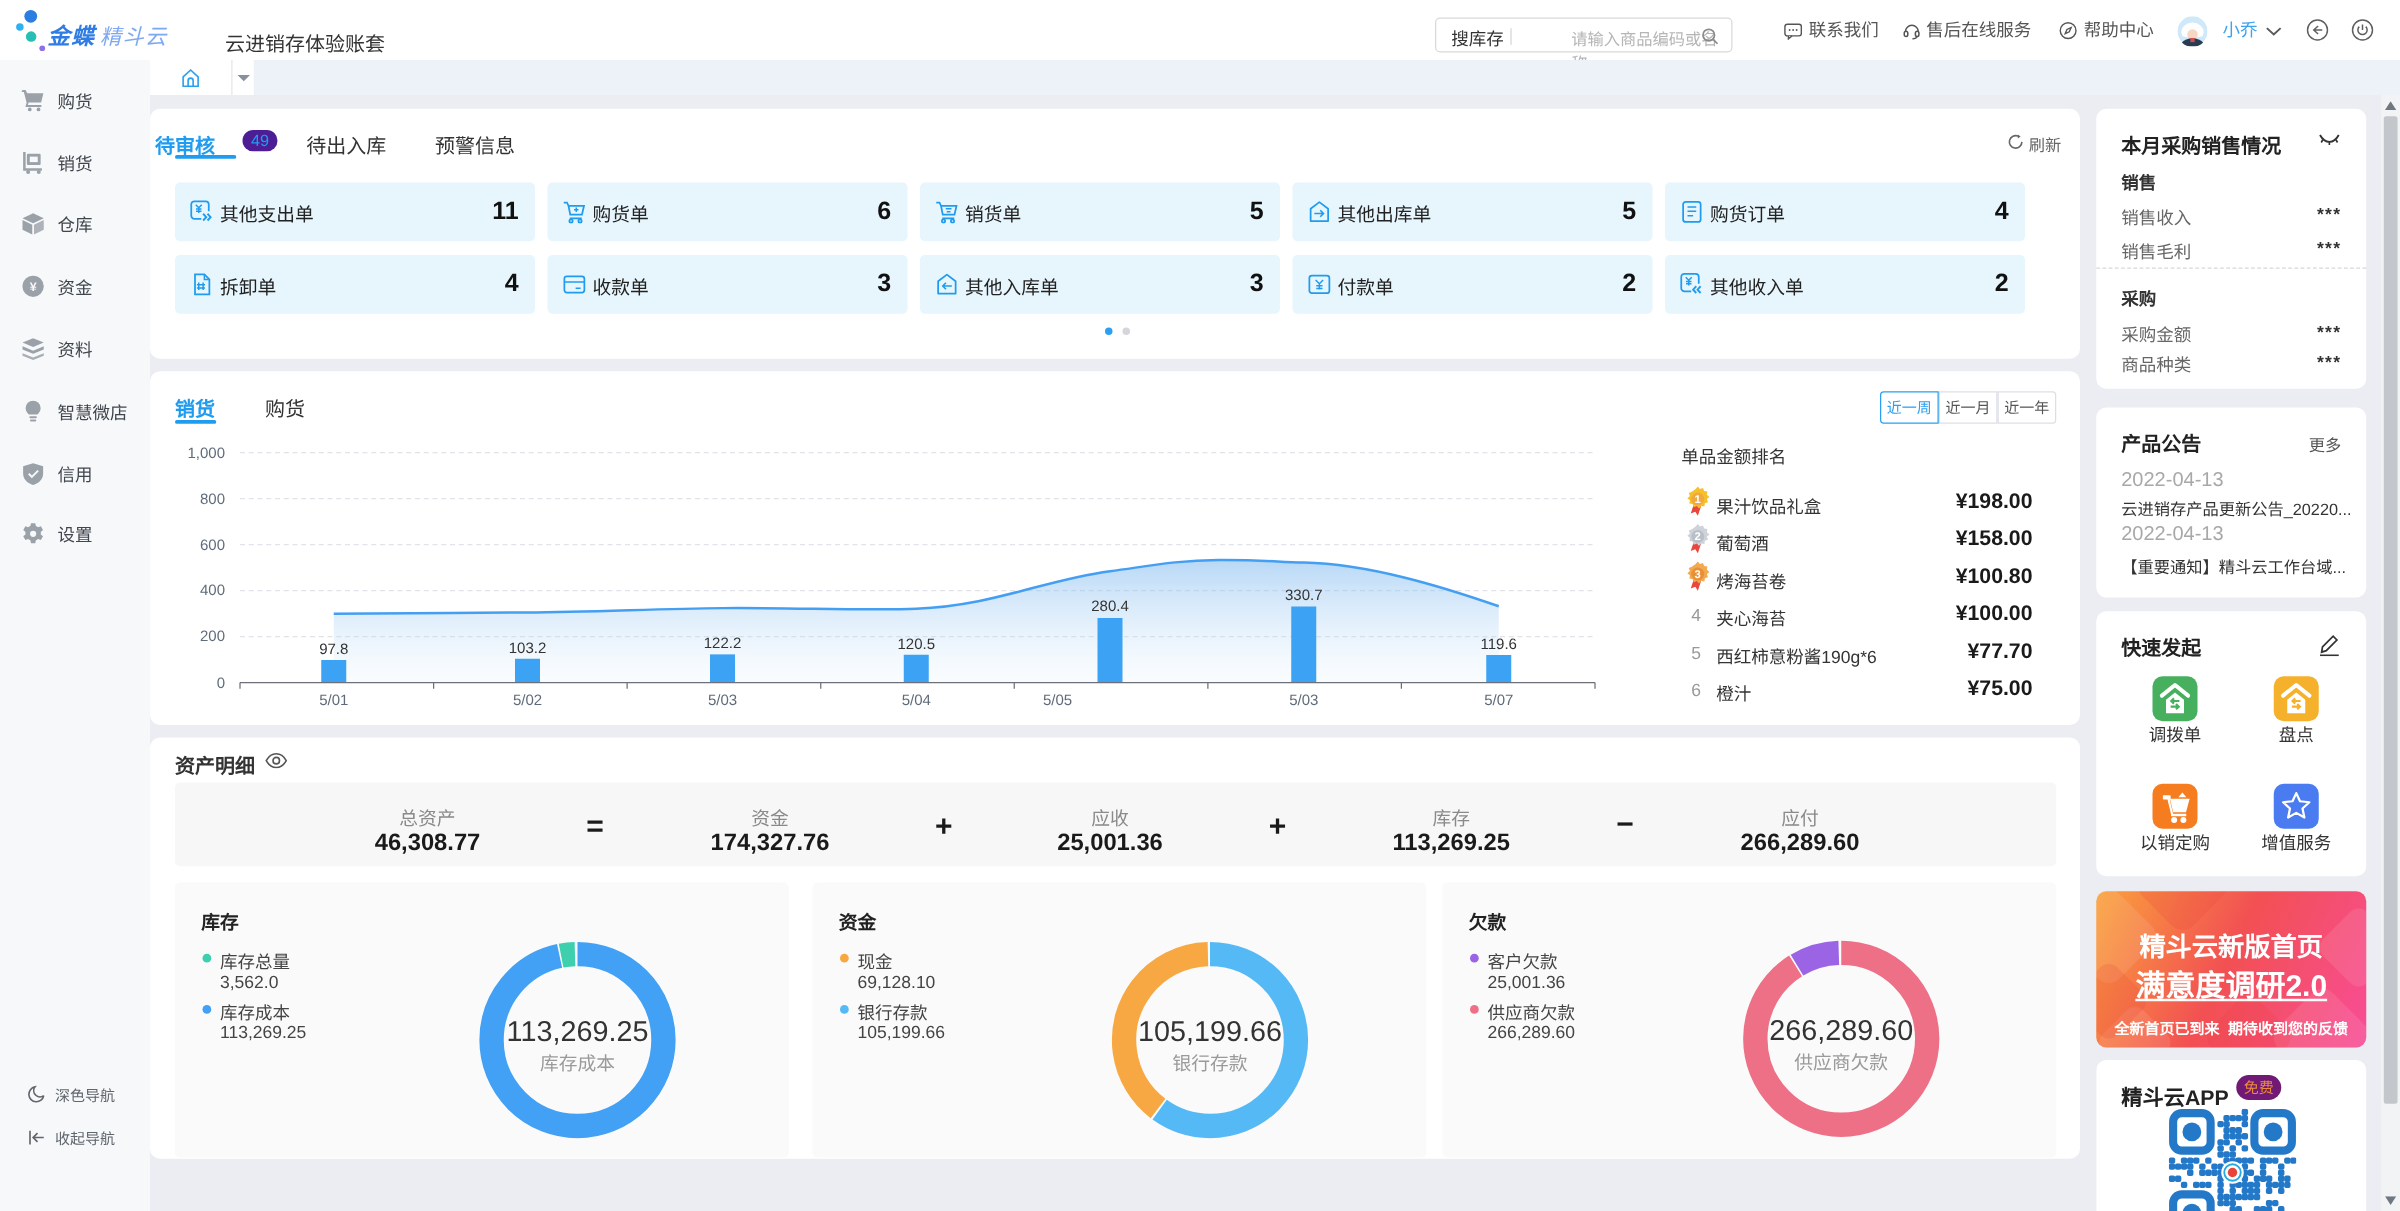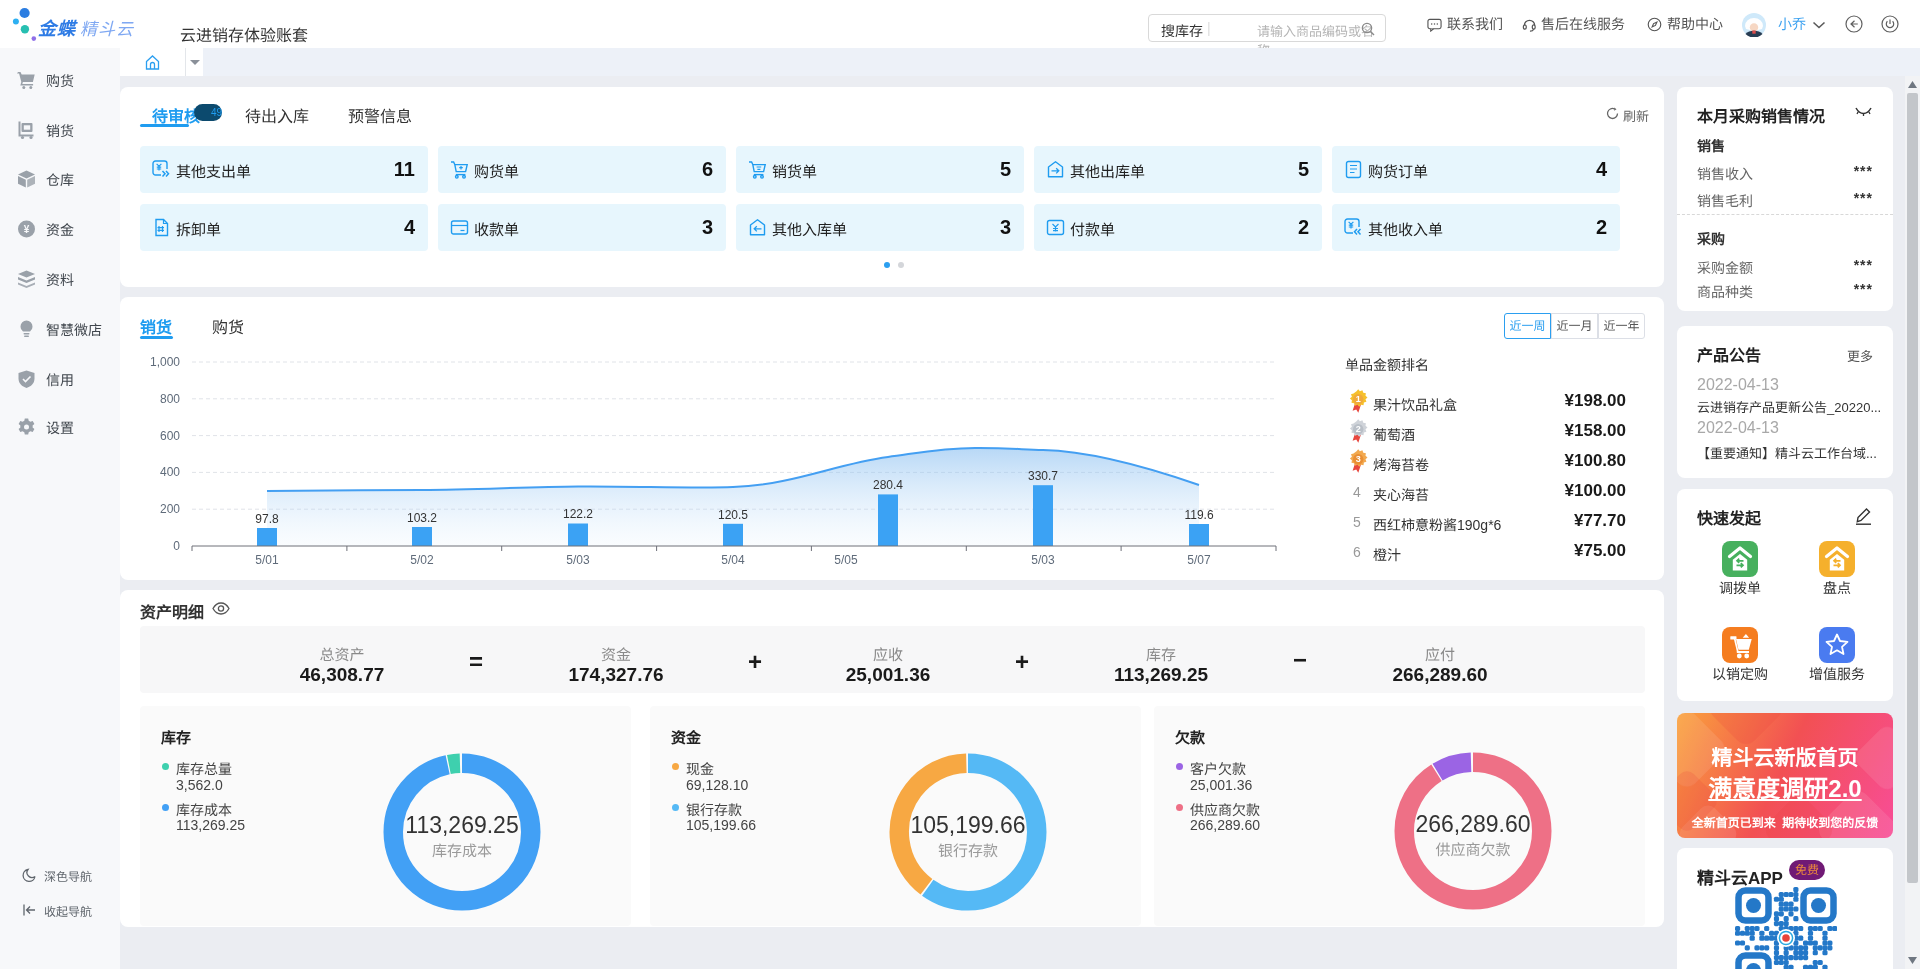--- a/index.html
+++ b/index.html
@@ -43,21 +43,21 @@
 #p3 { left:120px; top:590px; width:1544px; height:337px; }
 #r1 { left:1677px; top:87px;  width:216px; height:224px; }
 #r2 { left:1677px; top:326px; width:216px; height:152px; }
 #r3 { left:1677px; top:489px; width:216px; height:212px; }
 #banner { position:absolute; left:1677px; top:713px; width:216px; height:125px; border-radius:8px; overflow:hidden; background:linear-gradient(115deg,#faa23c 0%,#f25053 48%,#f84d97 100%); }
 #r4 { left:1677px; top:848px; width:216px; height:121px; border-radius:8px 8px 0 0; }
 
 
 .ptab { position:absolute; top:103px; font-size:16px; color:#333; }
 #pt1u { position:absolute; left:140px; top:124px; width:49px; height:3px; background:#1f9cf0; border-radius:2px; }
-#badge49 { position:absolute; left:194px; top:104px; width:28px; height:17px; background:#0c4a6e; border-radius:9px; color:#1f9cf0; font-size:10px; text-align:right; line-height:17px; }
+#badge49 { position:absolute; left:194px; top:104px; width:28px; height:17px; background:#4c1d95; border-radius:9px; color:#1f9cf0; font-size:13px; text-align:center; line-height:17px; }
 #refresh { position:absolute; left:1623px; top:106px; font-size:13px; color:#666; }
 .scard { position:absolute; width:288px; height:47px; background:#e7f6fd; border-radius:4px; }
 .scard .lbl { position:absolute; left:36px; top:14px; font-size:15px; color:#222; }
 .scard .num { position:absolute; right:13px; top:12px; font-size:20px; font-weight:bold; color:#111; }
 .scard svg { position:absolute; left:12px; top:14px; }
 .cdot { position:absolute; width:6px; height:6px; border-radius:3px; }
 
 
 #st1 { position:absolute; left:140px; top:314px; font-size:16px; color:#1f9cf0; font-weight:bold; }
 #st1u { position:absolute; left:140px; top:336px; width:33px; height:3px; background:#1f9cf0; border-radius:2px; }
@@ -251,21 +251,21 @@
   </div>
   <div class="bitem" style="top:847px">
     <svg width="15" height="15" viewBox="0 0 15 15" fill="none" stroke="#60666d" stroke-width="1.3">
         <path d="M2 2 L2 13 M13 7.5 L5 7.5 M8 4 L4.5 7.5 L8 11"></path>
       </svg>
     <span class="mtxt">收起导航</span>
   </div>
 </div>
 
 <div class="panel" id="p1">
-  <div class="ptab" style="left:4px; top:16px; position:absolute; color:#1f9cf0; font-weight:bold;margin-left:28px;">待审核</div>
+  <div class="ptab" style="left:4px; top:16px; position:absolute; color:#1f9cf0; font-weight:bold;">待审核</div>
 </div>
 <div id="pt1u"></div>
 <div id="badge49">49</div>
 <div class="ptab abs" style="left:245px">待出入库</div>
 <div class="ptab abs" style="left:348px">预警信息</div>
 <div id="refresh"><svg style="position:absolute;left:-17px;top:1px" width="13" height="13" viewBox="0 0 13 13" fill="none" stroke="#666" stroke-width="1.3">
       <path d="M11.5 6.5 A 5 5 0 1 1 8.5 1.9"></path>
       <path d="M8.2 0.5 L10.5 2.2 L8.2 3.8" fill="#666" stroke="none"></path>
     </svg>刷新</div>
 

